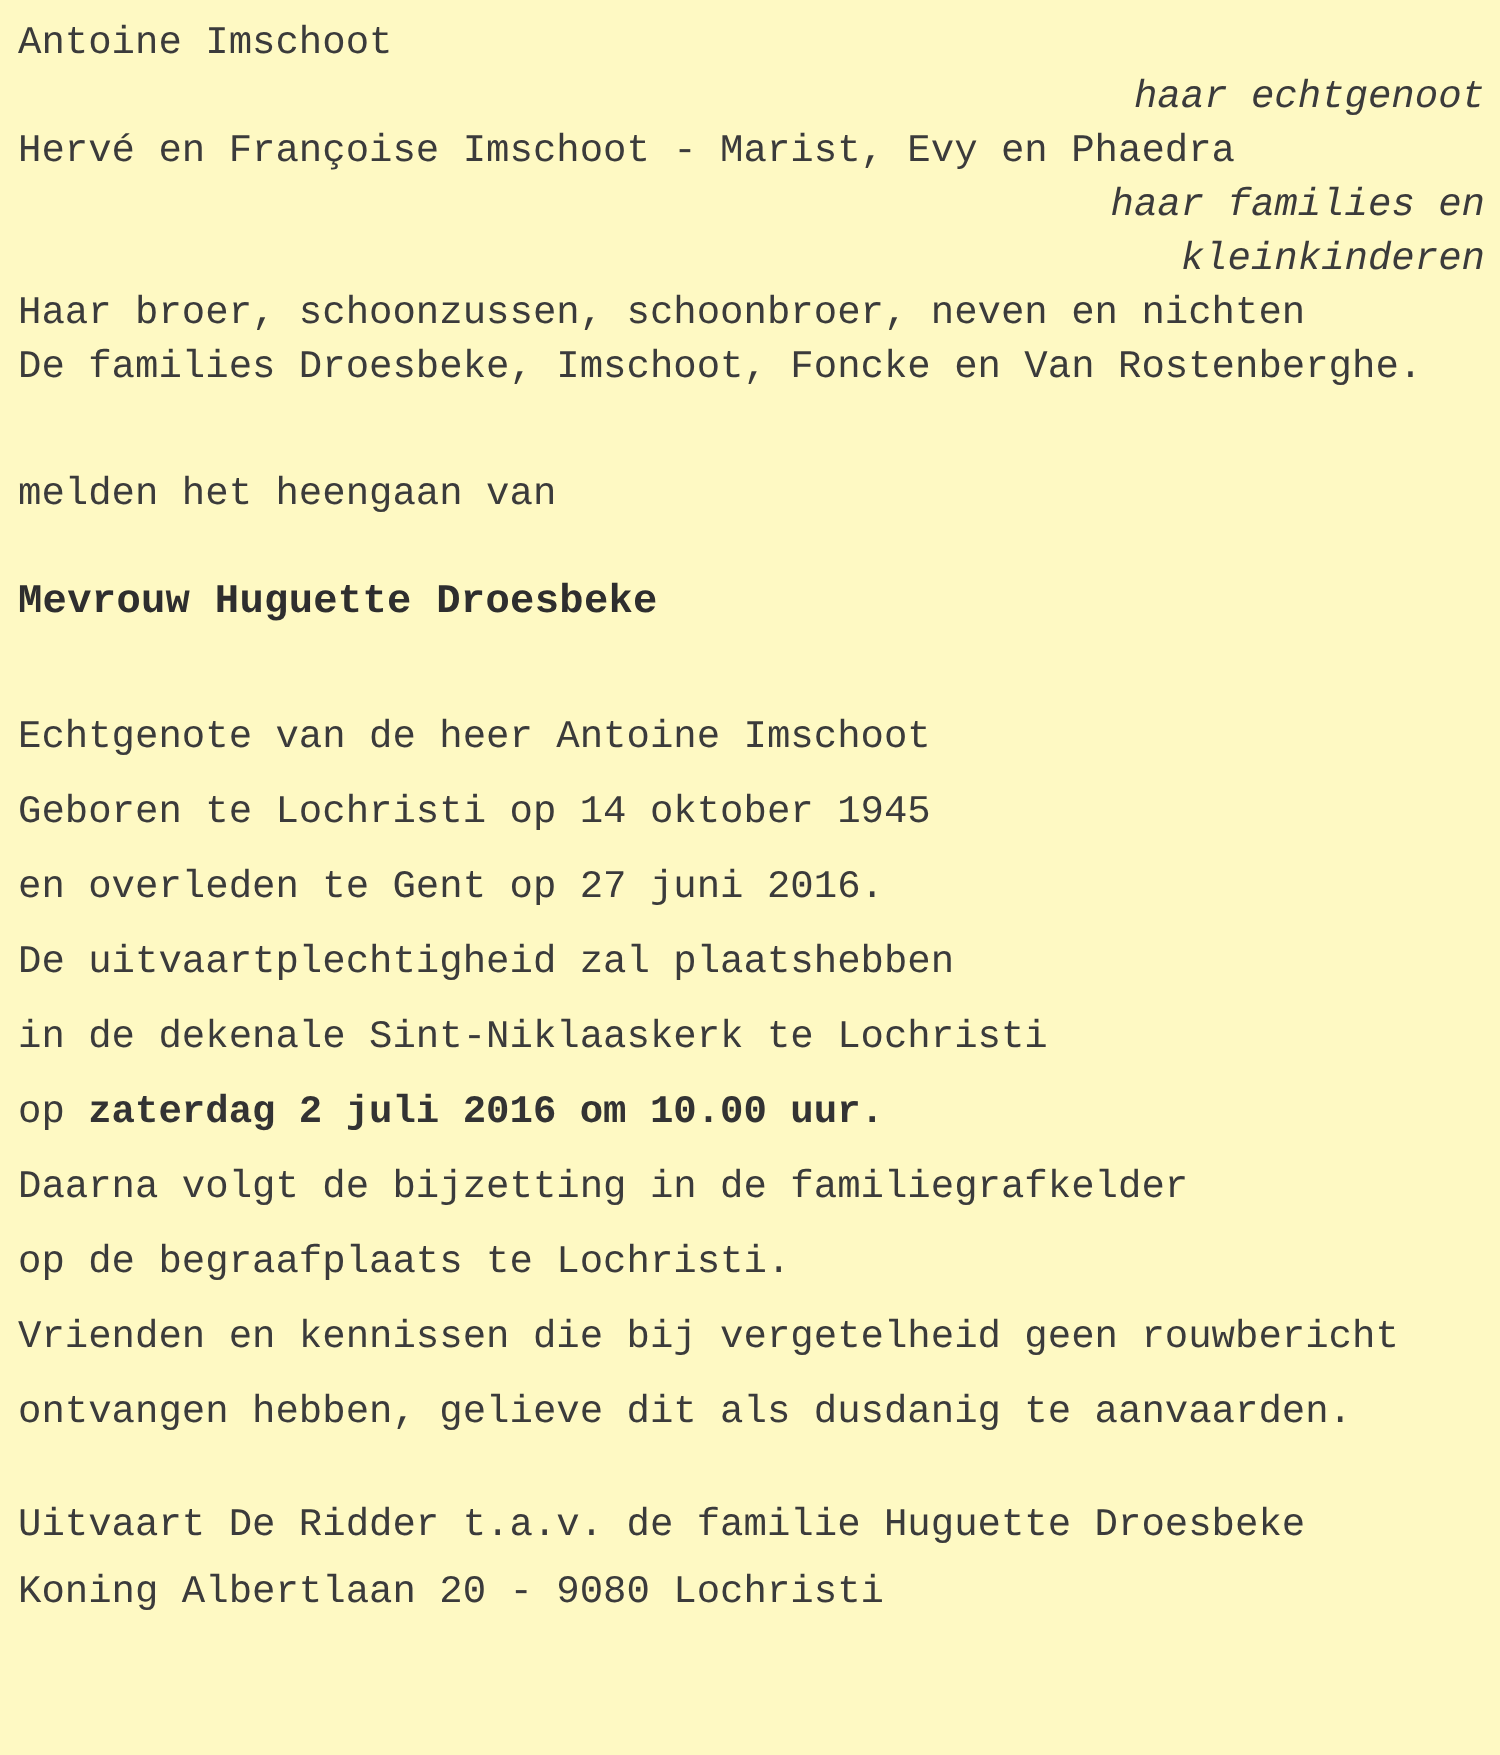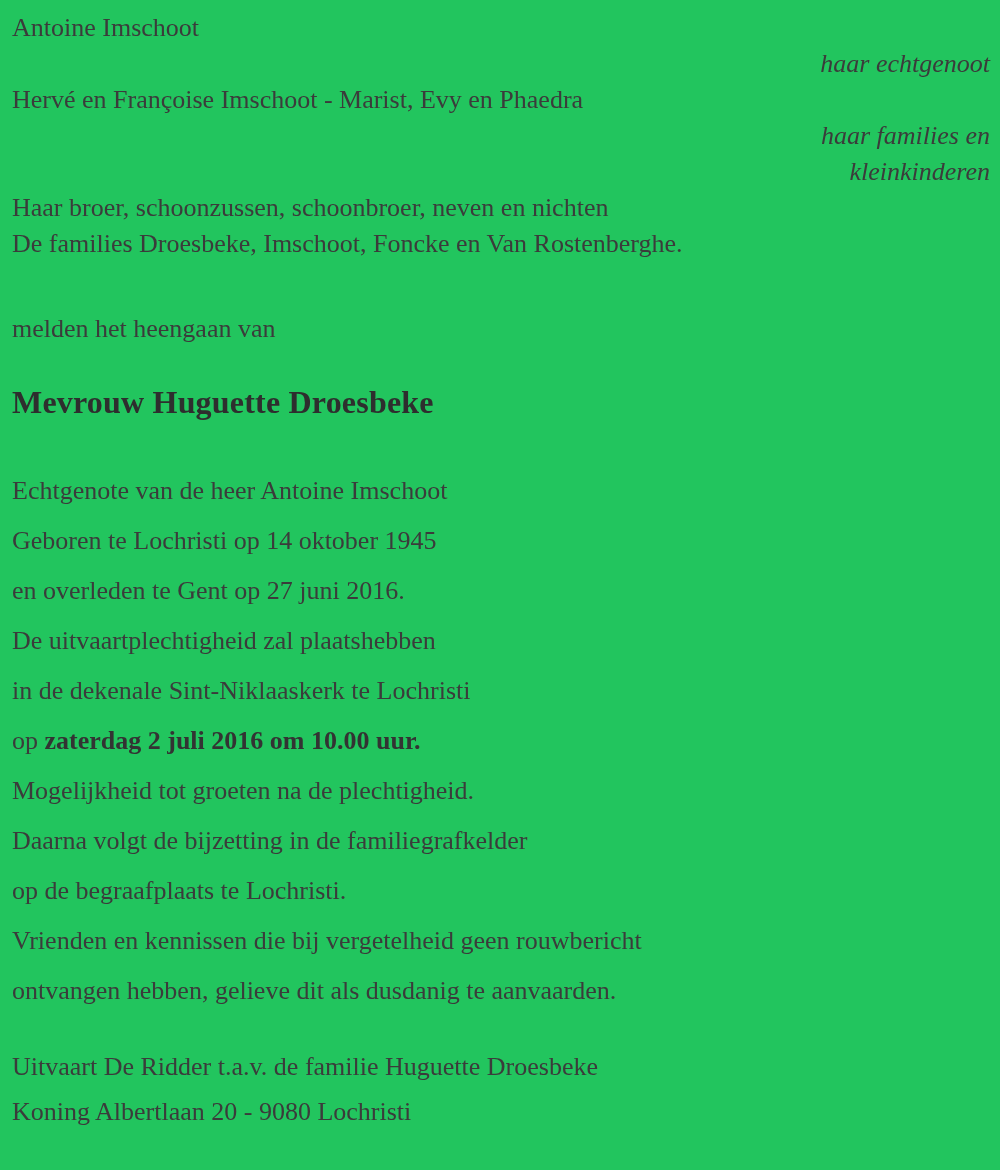--- a/index.html
+++ b/index.html
@@ -2,43 +2,43 @@
 <html><head>
 <meta charset="utf-8">
 <style>
   * { margin: 0; padding: 0; box-sizing: border-box; }
   html, body { background: #ffffff; }
   .page {
     position: relative;
     width: 1000px;
     height: 1170px;
     margin: 0 auto;
-    background: #22c55e;
+    background: #fef9c3;
     padding: 10px 10px 5px 12px;
-    font-family: Liberation Serif, serif;
+    font-family: Liberation Mono, monospace;
     color: #3b3b3b;
     overflow: hidden;
   }
   .mourners .m-line {
     font-size: 26px;
     line-height: 36px;
     font-weight: 400;
   }
   .relation {
     text-align: right;
     font-style: italic;
   }
   .intro {
     margin-top: 48px;
     font-size: 26px;
     line-height: 38px;
   }
   .deceased-name {
     margin-top: 30px;
-    font-size: 32px;
+    font-size: 27px;
     line-height: 48px;
     font-weight: 700;
     color: #2e2e2e;
     letter-spacing: 0.2px;
   }
   .body-section {
     margin-top: 40px;
   }
   .body-section .b-line {
     font-size: 26px;
@@ -75,21 +75,20 @@
 
   <h1 class="deceased-name">Mevrouw Huguette Droesbeke</h1>
 
   <section class="body-section">
     <div class="b-line">Echtgenote van de heer Antoine Imschoot</div>
     <div class="b-line">Geboren te Lochristi op 14 oktober 1945</div>
     <div class="b-line">en overleden te Gent op 27 juni 2016.</div>
     <div class="b-line">De uitvaartplechtigheid zal plaatshebben</div>
     <div class="b-line">in de dekenale Sint-Niklaaskerk te Lochristi</div>
     <div class="b-line"><span>op </span><strong>zaterdag 2 juli 2016 om 10.00 uur.</strong></div>
-    <div class="b-line">Mogelijkheid tot groeten na de plechtigheid.</div>
     <div class="b-line">Daarna volgt de bijzetting in de familiegrafkelder</div>
     <div class="b-line">op de begraafplaats te Lochristi.</div>
     <div class="b-line">Vrienden en kennissen die bij vergetelheid geen rouwbericht</div>
     <div class="b-line">ontvangen hebben, gelieve dit als dusdanig te aanvaarden.</div>
   </section>
 
   <section class="contact">
     <div class="c-line">Uitvaart De Ridder t.a.v. de familie Huguette Droesbeke</div>
     <div class="c-line">Koning Albertlaan 20 - 9080 Lochristi</div>
   </section>

